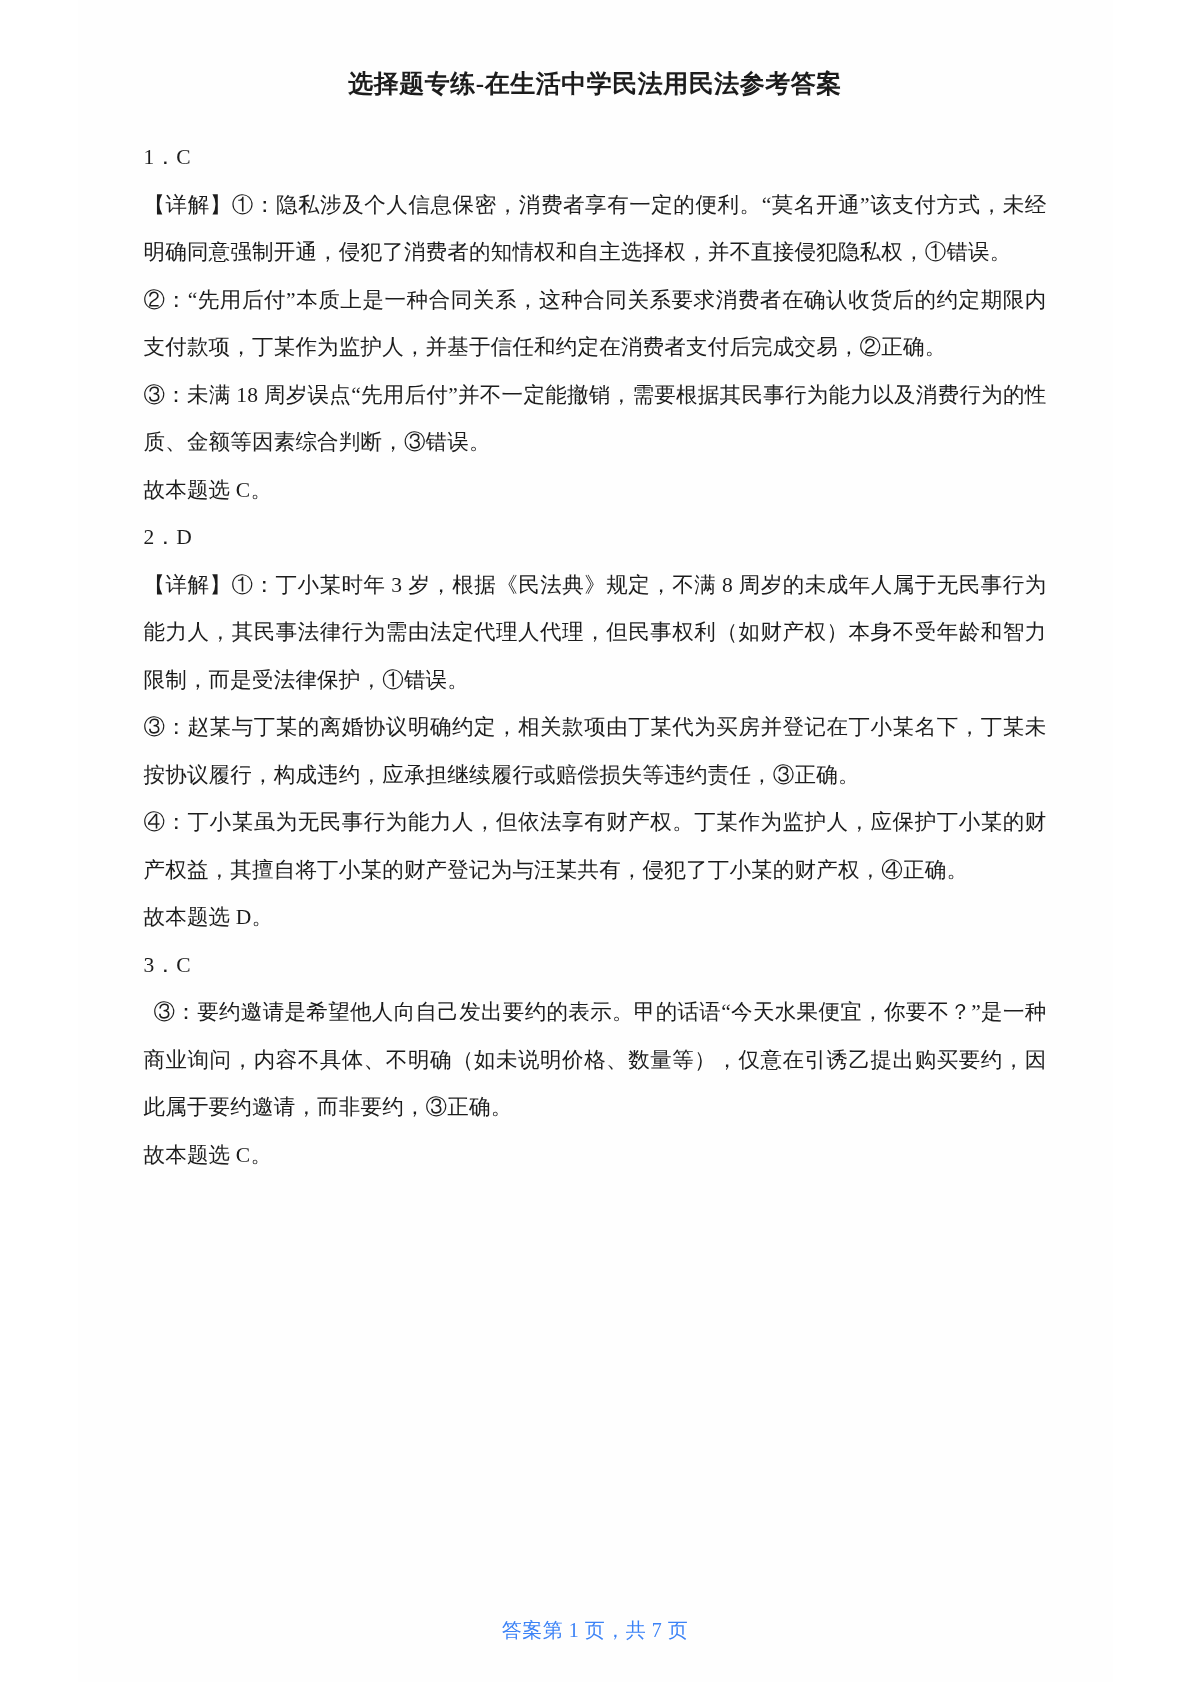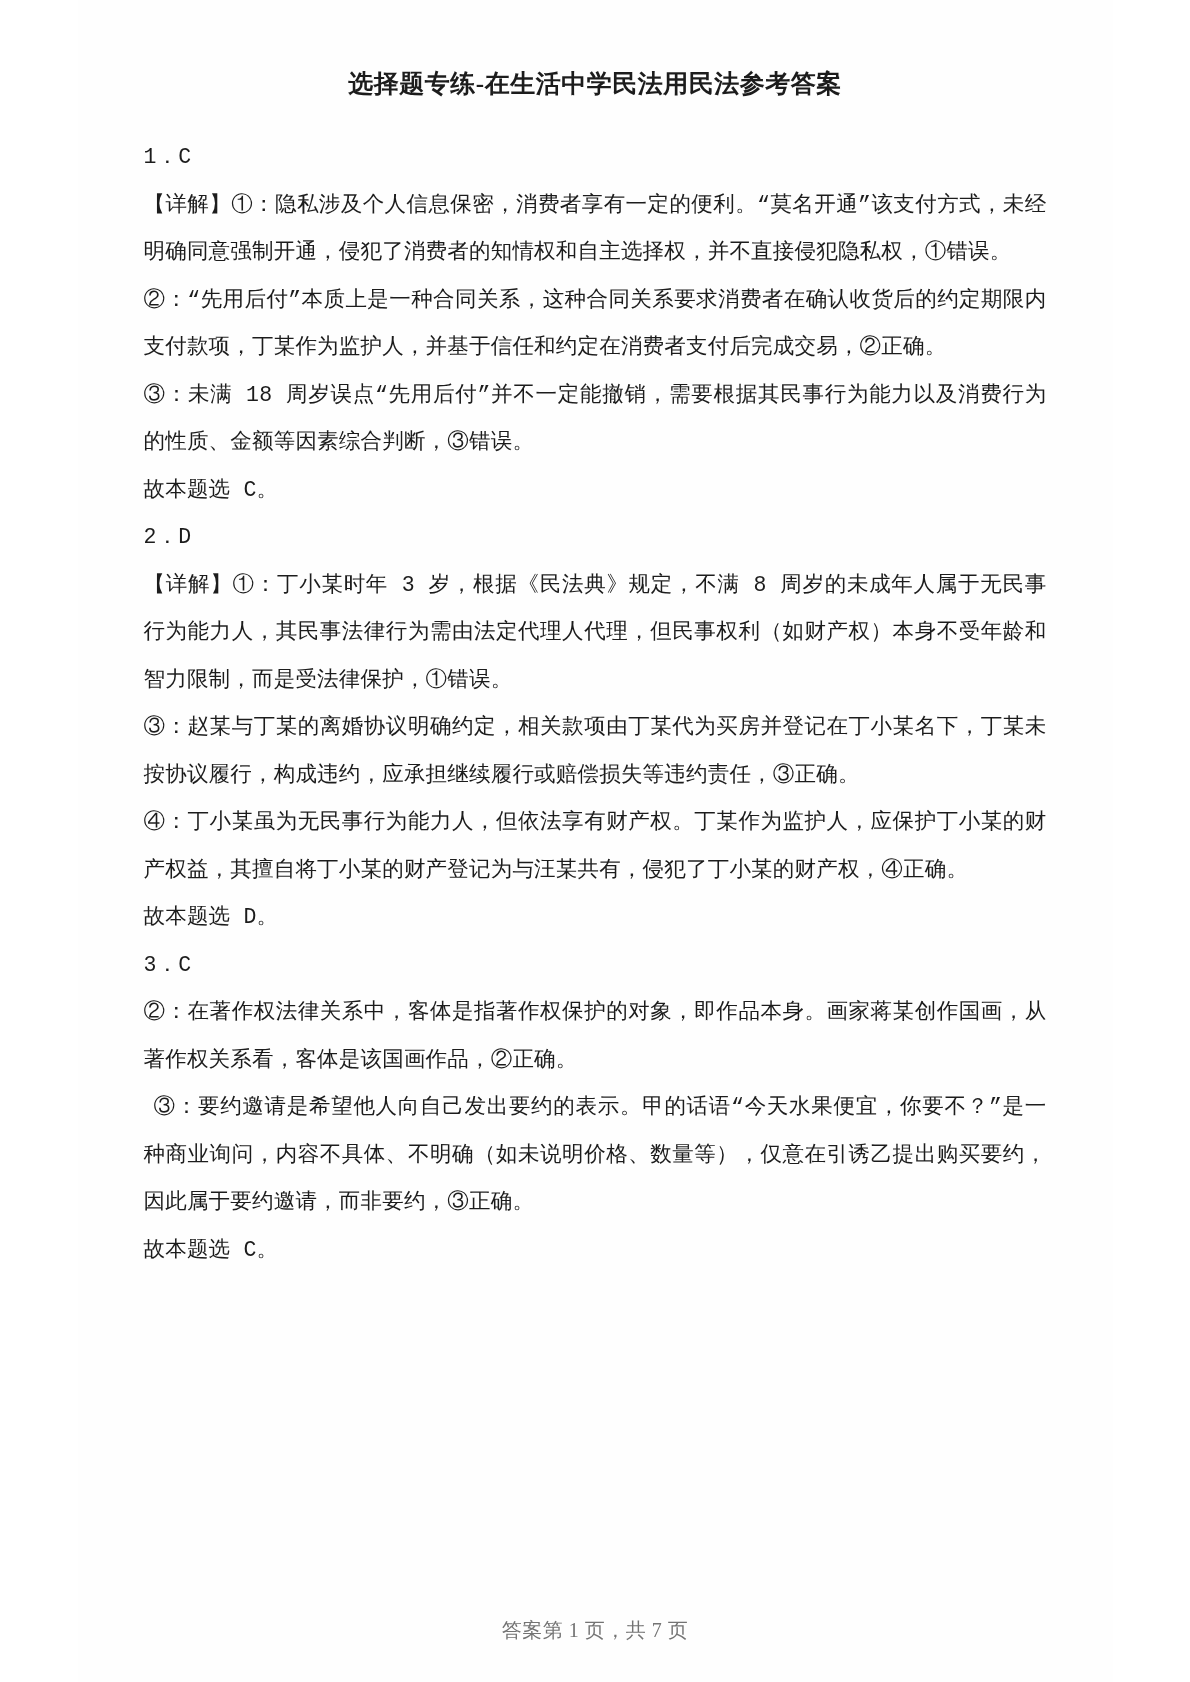--- a/index.html
+++ b/index.html
@@ -24,21 +24,20 @@
   .doc-title {
     margin: 0 0 34px 0;
     text-align: center;
     font-size: 25px;
     font-weight: 700;
     line-height: 32px;
     letter-spacing: 0.5px;
   }
   .answer-block {
     margin: 0;
-    font-family: Liberation Mono, monospace;
   }
   .answer-block p {
     margin: 0;
     font-size: 21.5px;
     line-height: 47.5px;
     text-align: justify;
     text-justify: inter-ideograph;
     letter-spacing: 0.2px;
   }
   .answer-block p.answer-number {
@@ -47,21 +46,21 @@
   .answer-block p.slight-indent {
     text-indent: 10px;
   }
   .page-footer {
     position: absolute;
     left: 0;
     right: 0;
     bottom: 38px;
     text-align: center;
     font-size: 20px;
-    color: #737373;
+    color: #3b82f6;
     letter-spacing: 0.5px;
   }
 </style>
 </head>
 <body>
 
 <div class="page">
   <div class="content">
 
     <h1 class="doc-title">选择题专练-在生活中学民法用民法参考答案</h1>
@@ -77,21 +76,20 @@
     <section class="answer-block">
       <p class="answer-number">2．D</p>
       <p>【详解】①：丁小某时年 3 岁，根据《民法典》规定，不满 8 周岁的未成年人属于无民事行为能力人，其民事法律行为需由法定代理人代理，但民事权利（如财产权）本身不受年龄和智力限制，而是受法律保护，①错误。</p>
       <p>③：赵某与丁某的离婚协议明确约定，相关款项由丁某代为买房并登记在丁小某名下，丁某未按协议履行，构成违约，应承担继续履行或赔偿损失等违约责任，③正确。</p>
       <p>④：丁小某虽为无民事行为能力人，但依法享有财产权。丁某作为监护人，应保护丁小某的财产权益，其擅自将丁小某的财产登记为与汪某共有，侵犯了丁小某的财产权，④正确。</p>
       <p>故本题选 D。</p>
     </section>
 
     <section class="answer-block">
       <p class="answer-number">3．C</p>
-      <p>②：在著作权法律关系中，客体是指著作权保护的对象，即作品本身。画家蒋某创作国画，从著作权关系看，客体是该国画作品，②正确。</p>
       <p class="slight-indent">③：要约邀请是希望他人向自己发出要约的表示。甲的话语“今天水果便宜，你要不？”是一种商业询问，内容不具体、不明确（如未说明价格、数量等），仅意在引诱乙提出购买要约，因此属于要约邀请，而非要约，③正确。</p>
       <p>故本题选 C。</p>
     </section>
 
   </div>
 
   <div class="page-footer">答案第 1 页，共 7 页</div>
 </div>
 
 </body></html>

